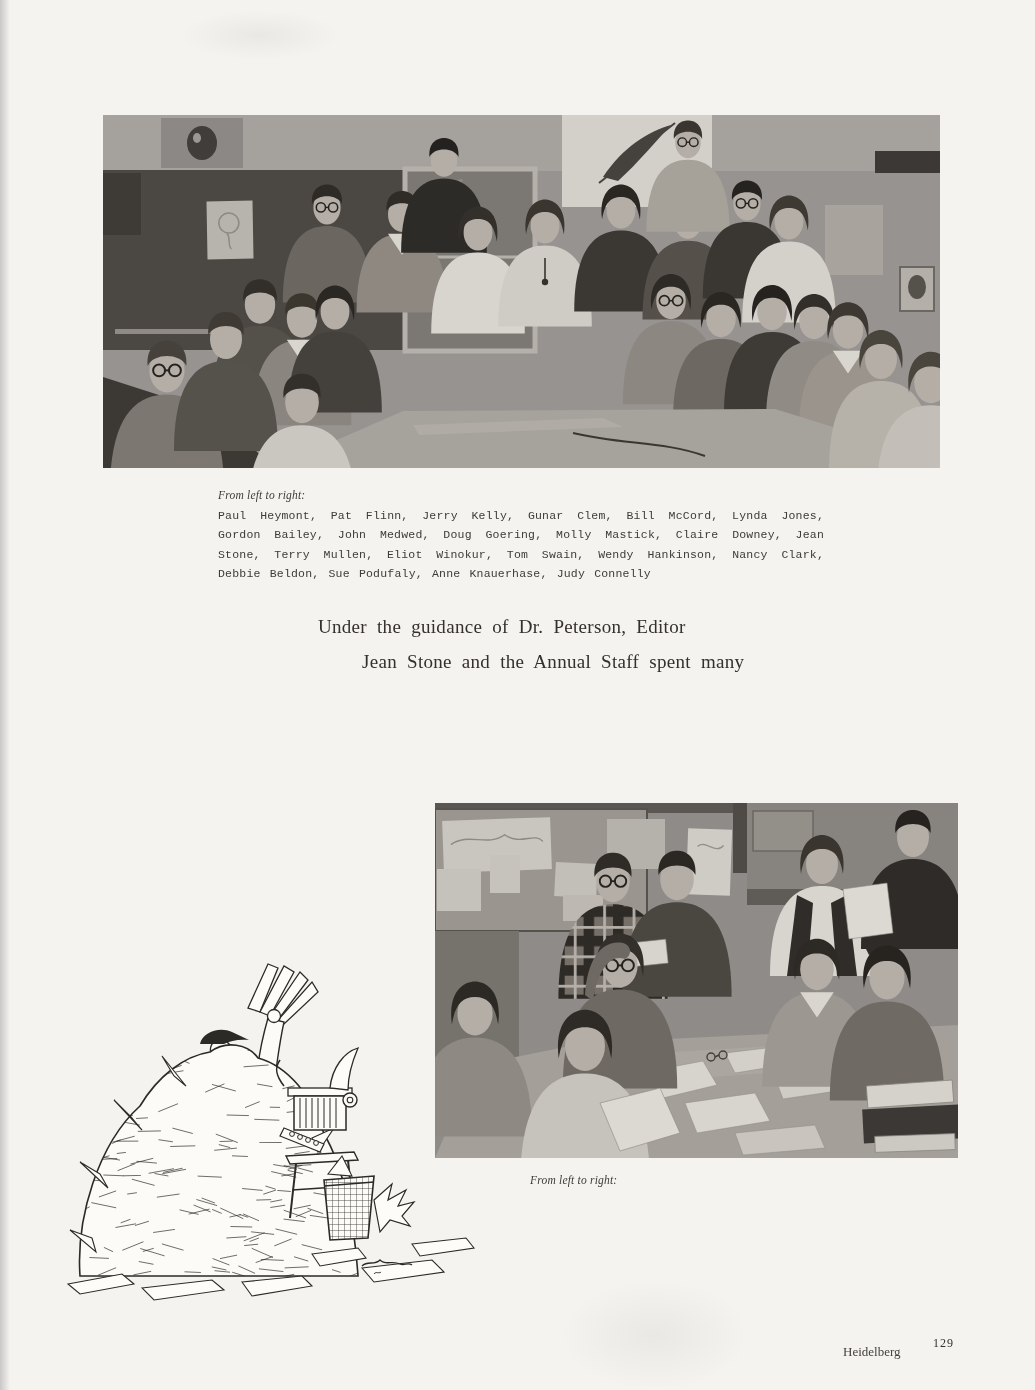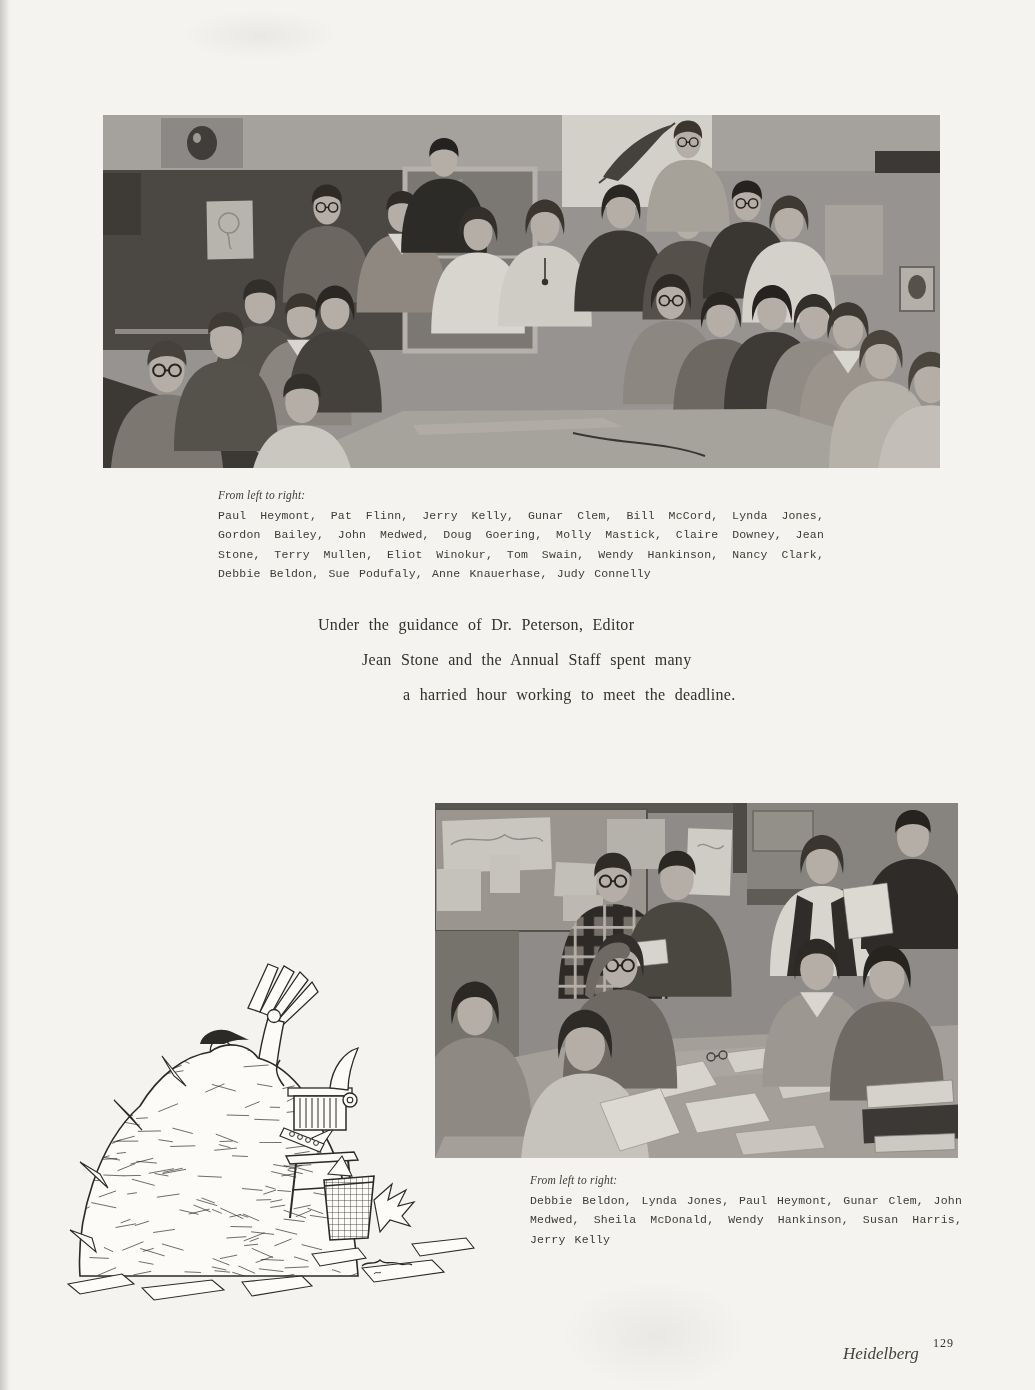--- a/index.html
+++ b/index.html
@@ -12,25 +12,25 @@
     background:linear-gradient(to right,#c9c8c6,rgba(244,243,240,0));}
   .smudge{position:absolute;border-radius:50%;pointer-events:none;
     background:radial-gradient(ellipse at center,rgba(90,88,84,.07),rgba(90,88,84,0) 70%);}
   figure{margin:0;padding:0;position:absolute;}
   figure svg{display:block;}
   .caption{position:absolute;color:#3f3b35;font-size:11.5px;line-height:19.5px;letter-spacing:.2px;}
   .cap-intro{font-style:italic;}
   .cap-names{text-align:justify;word-spacing:2px;font-family:Liberation Mono, monospace;}
   .top-caption{left:218px;top:486px;width:606px;}
   .bottom-caption{left:530px;top:1171px;width:432px;}
-  .body-line{position:absolute;color:#34302b;font-size:16px;word-spacing:5px;letter-spacing:.3px;white-space:nowrap;}
+  .body-line{position:absolute;color:#34302b;font-size:19px;word-spacing:5px;letter-spacing:.3px;white-space:nowrap;}
   .bl1{left:318px;top:616px;}
   .bl2{left:362px;top:651px;text-align:center;}
   .bl3{left:403px;top:686px;}
-  .footer-book{position:absolute;left:843px;top:1344px;font-style:italic;font-size:17px;color:#46423c;}
+  .footer-book{position:absolute;left:843px;top:1344px;font-size:13px;color:#46423c;}
   .footer-num{position:absolute;left:933px;top:1336px;font-size:12px;color:#33302b;letter-spacing:1px;}
 </style>
 </head>
 <body>
 
 <div class="page">
 
   <div class="scan-edge"></div>
   <div class="smudge" style="left:560px;top:1280px;width:190px;height:110px;"></div>
   <div class="smudge" style="left:180px;top:10px;width:160px;height:50px;"></div>
@@ -226,21 +226,20 @@
     </svg>
   </figure>
 
   <div class="caption top-caption">
     <div class="cap-intro">From left to right:</div>
     <div class="cap-names">Paul Heymont, Pat Flinn, Jerry Kelly, Gunar Clem, Bill McCord, Lynda Jones, Gordon Bailey, John Medwed, Doug Goering, Molly Mastick, Claire Downey, Jean Stone, Terry Mullen, Eliot Winokur, Tom Swain, Wendy Hankinson, Nancy Clark, Debbie Beldon, Sue Podufaly, Anne Knauerhase, Judy Connelly</div>
   </div>
 
   <div class="body-line bl1">Under the guidance of Dr. Peterson, Editor</div>
   <div class="body-line bl2">Jean Stone and the Annual Staff spent many</div>
-  <div class="body-line bl3">a harried hour working to meet the deadline.</div>
 
   <figure style="left:435px;top:803px;">
     <svg width="523" height="355" viewBox="0 0 523 355">
       <defs>
         <pattern id="plaid" width="14" height="14" patternUnits="userSpaceOnUse">
           <rect width="14" height="14" fill="#756f68"></rect>
           <rect x="0" y="0" width="14" height="5" fill="#2e2b27"></rect>
           <rect x="0" y="0" width="5" height="14" fill="#2e2b27"></rect>
           <line x1="0" y1="10" x2="14" y2="10" stroke="#b5b1aa" stroke-width="1.3"></line>
           <line x1="10" y1="0" x2="10" y2="14" stroke="#b5b1aa" stroke-width="1.3"></line>
@@ -359,21 +358,20 @@
       <g>
         <rect x="432" y="280" width="86" height="22" fill="#d5d2cb" stroke="#8a8680" stroke-width=".8" transform="rotate(-4 475 291)"></rect>
         <rect x="428" y="304" width="98" height="34" fill="#3b3835" transform="rotate(-3 477 321)"></rect>
         <rect x="440" y="332" width="80" height="16" fill="#ccc9c2" stroke="#8a8680" stroke-width=".8" transform="rotate(-2 480 340)"></rect>
       </g>
     </svg>
   </figure>
 
   <div class="caption bottom-caption">
     <div class="cap-intro">From left to right:</div>
-    <div class="cap-names">Debbie Beldon, Lynda Jones, Paul Heymont, Gunar Clem, John Medwed, Sheila McDonald, Wendy Hankinson, Susan Harris, Jerry Kelly</div>
   </div>
 
   <figure style="left:62px;top:948px;">
     <svg width="420" height="355" viewBox="0 0 420 355">
       <defs>
         <pattern id="xhatch" width="6" height="6" patternUnits="userSpaceOnUse">
           <rect width="6" height="6" fill="#fcfbf8"></rect>
           <line x1="0" y1="0" x2="0" y2="6" stroke="#2b2a27" stroke-width=".8"></line>
           <line x1="0" y1="0" x2="6" y2="0" stroke="#2b2a27" stroke-width=".8"></line>
         </pattern>

